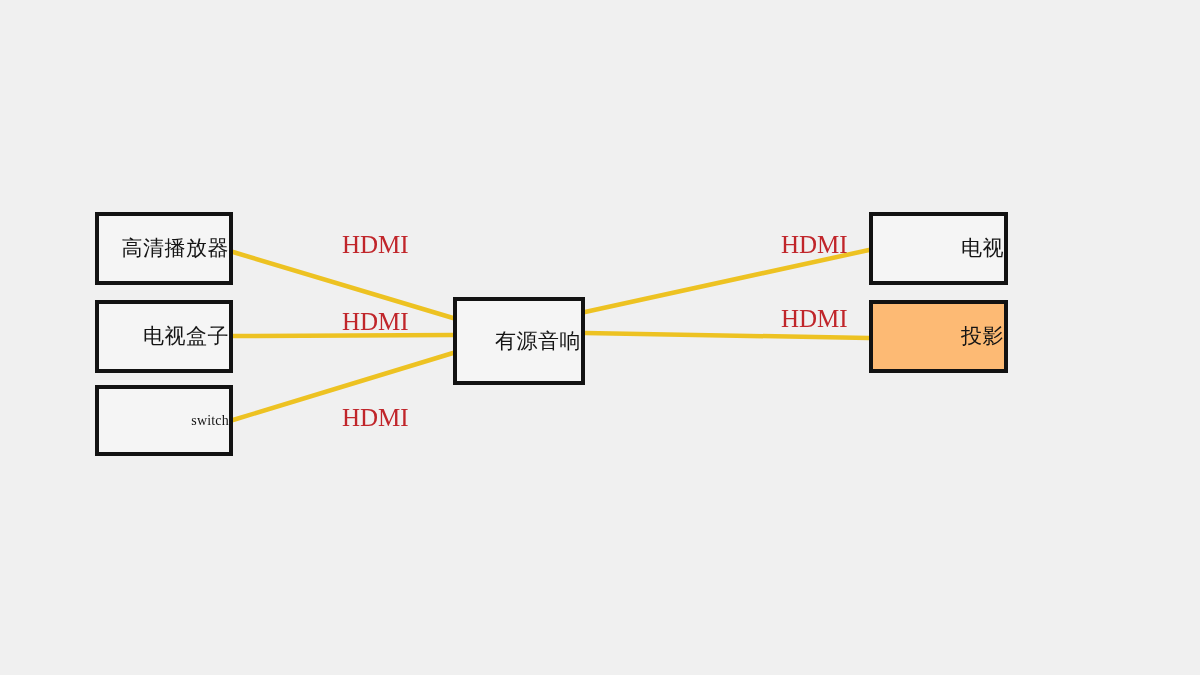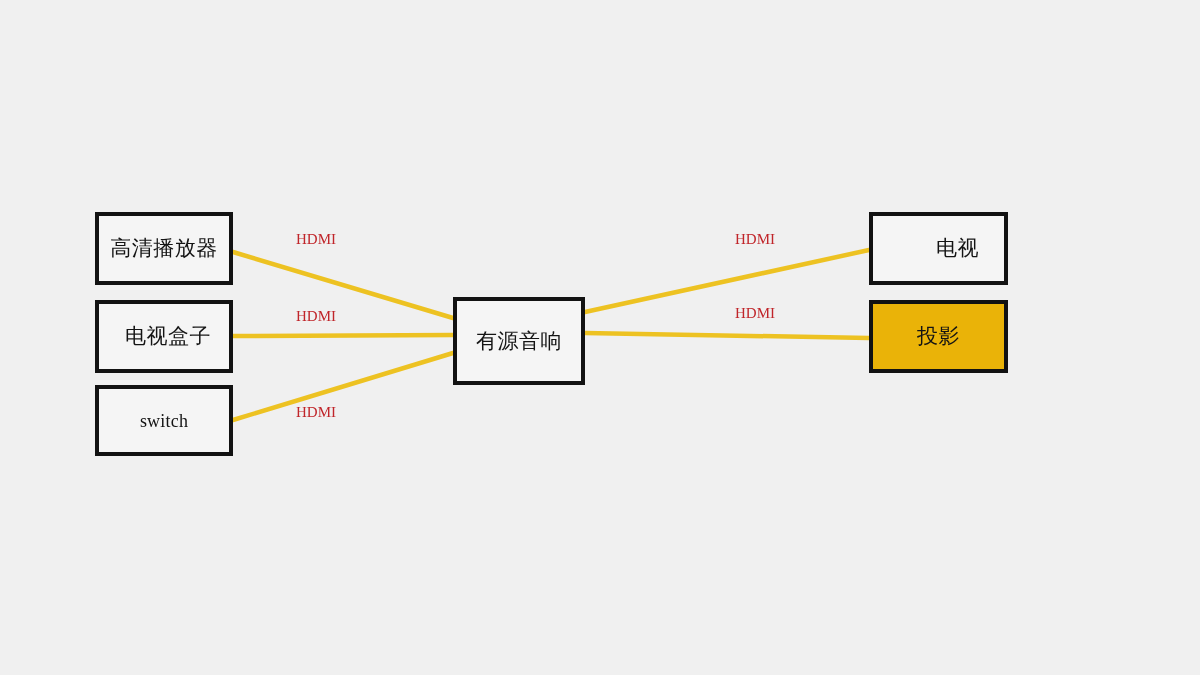--- a/index.html
+++ b/index.html
@@ -26,43 +26,44 @@
     width: 1200px;
     height: 675px;
   }
   .node {
     position: absolute;
     box-sizing: border-box;
     background: #f5f5f5;
     border: 4px solid #701a75;
     display: flex;
     align-items: center;
-    justify-content: center;
+    justify-content: flex-end;
     z-index: 3;
   }
   .node-label {
     font-family: "Liberation Serif", serif;
     color: #141414;
     font-size: 21px;
     line-height: 1;
     letter-spacing: 0.5px;
     white-space: nowrap;
   }
   .node-label.latin {
-    font-size: 18px;
+    font-size: 14px;
     letter-spacing: 0.2px;
   }
   .edge-label {
     position: absolute;
     font-family: "Liberation Serif", serif;
     color: #c0252a;
-    font-size: 15px;
+    font-size: 25px;
     line-height: 1;
     white-space: nowrap;
     z-index: 4;
+    margin-left: 46px;
   }
 </style>
 </head>
 <body>
 
 <div id="canvas" style="background: rgb(240, 240, 240);">
 
   <svg id="wires" viewBox="0 0 1200 675" xmlns="http://www.w3.org/2000/svg">
       <line x1="233" y1="252" x2="453" y2="318" stroke="#edc222" stroke-width="4.5" stroke-linecap="round"></line>
       <line x1="233" y1="336" x2="453" y2="335" stroke="#edc222" stroke-width="4.5" stroke-linecap="round"></line>
@@ -80,21 +81,21 @@
       </div>
       <div class="node" style="left: 95px; top: 385px; width: 138px; height: 71px; background: rgb(245, 245, 245); border-color: rgb(18, 18, 18);">
         <span class="node-label latin">switch</span>
       </div>
       <div class="node" style="left: 453px; top: 297px; width: 132px; height: 88px; background: rgb(245, 245, 245); border-color: rgb(18, 18, 18);">
         <span class="node-label">有源音响</span>
       </div>
       <div class="node" style="left: 869px; top: 212px; width: 139px; height: 73px; background: rgb(245, 245, 245); border-color: rgb(18, 18, 18); padding-left: 38px;">
         <span class="node-label">电视</span>
       </div>
-      <div class="node" style="left: 869px; top: 300px; width: 139px; height: 73px; background: #eab308; border-color: rgb(18, 18, 18);">
+      <div class="node" style="left: 869px; top: 300px; width: 139px; height: 73px; background: #fdba74; border-color: rgb(18, 18, 18);">
         <span class="node-label">投影</span>
       </div>
     </div>
   <div id="edge-label-layer">
       <div class="edge-label" style="left: 296px; top: 232px; color: rgb(192, 37, 42);">HDMI</div>
       <div class="edge-label" style="left: 296px; top: 309px; color: rgb(192, 37, 42);">HDMI</div>
       <div class="edge-label" style="left: 296px; top: 405px; color: rgb(192, 37, 42);">HDMI</div>
       <div class="edge-label" style="left: 735px; top: 232px; color: rgb(192, 37, 42);">HDMI</div>
       <div class="edge-label" style="left: 735px; top: 306px; color: rgb(192, 37, 42);">HDMI</div>
     </div>

